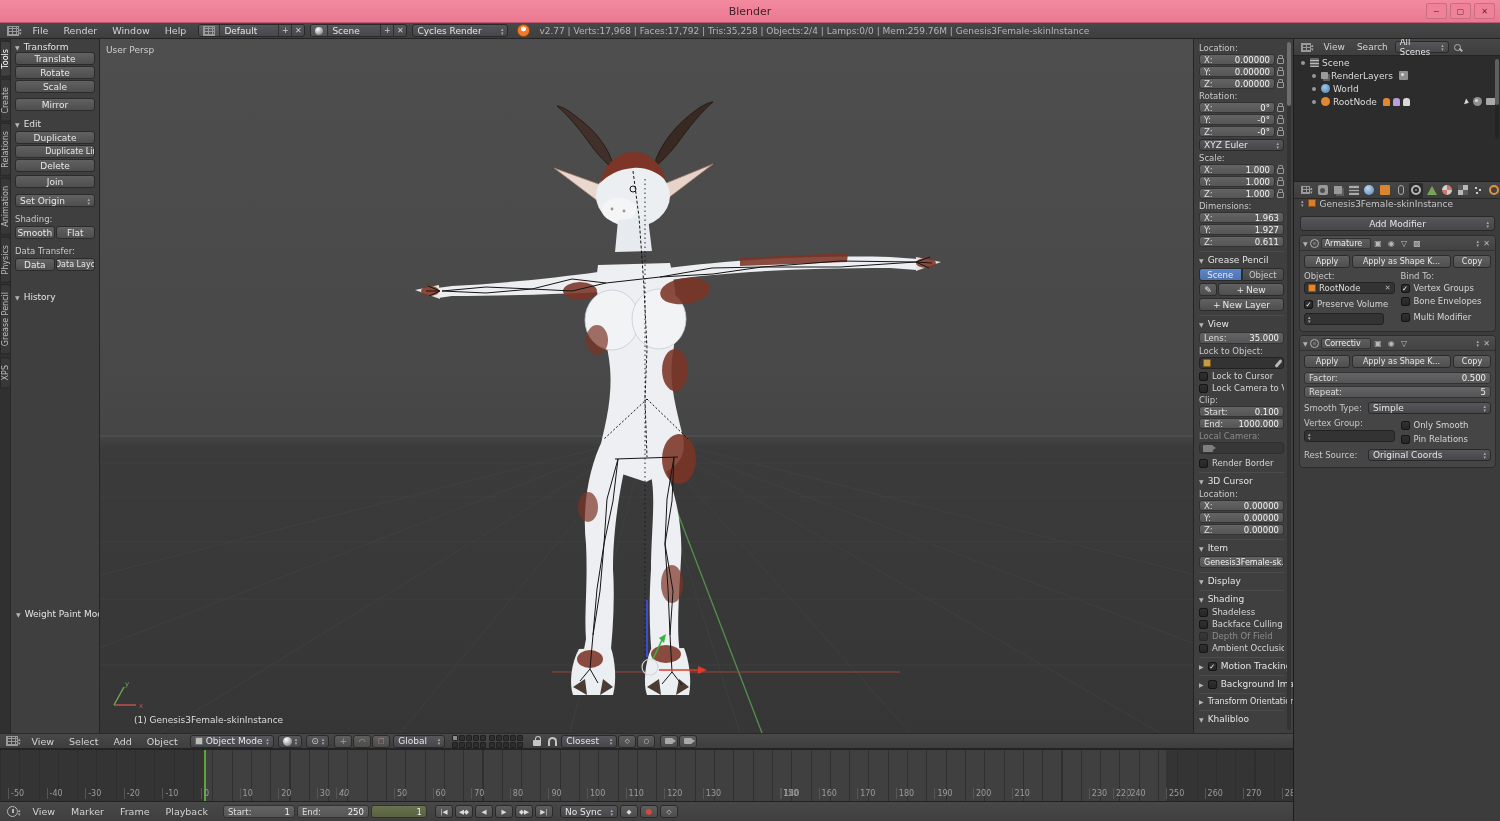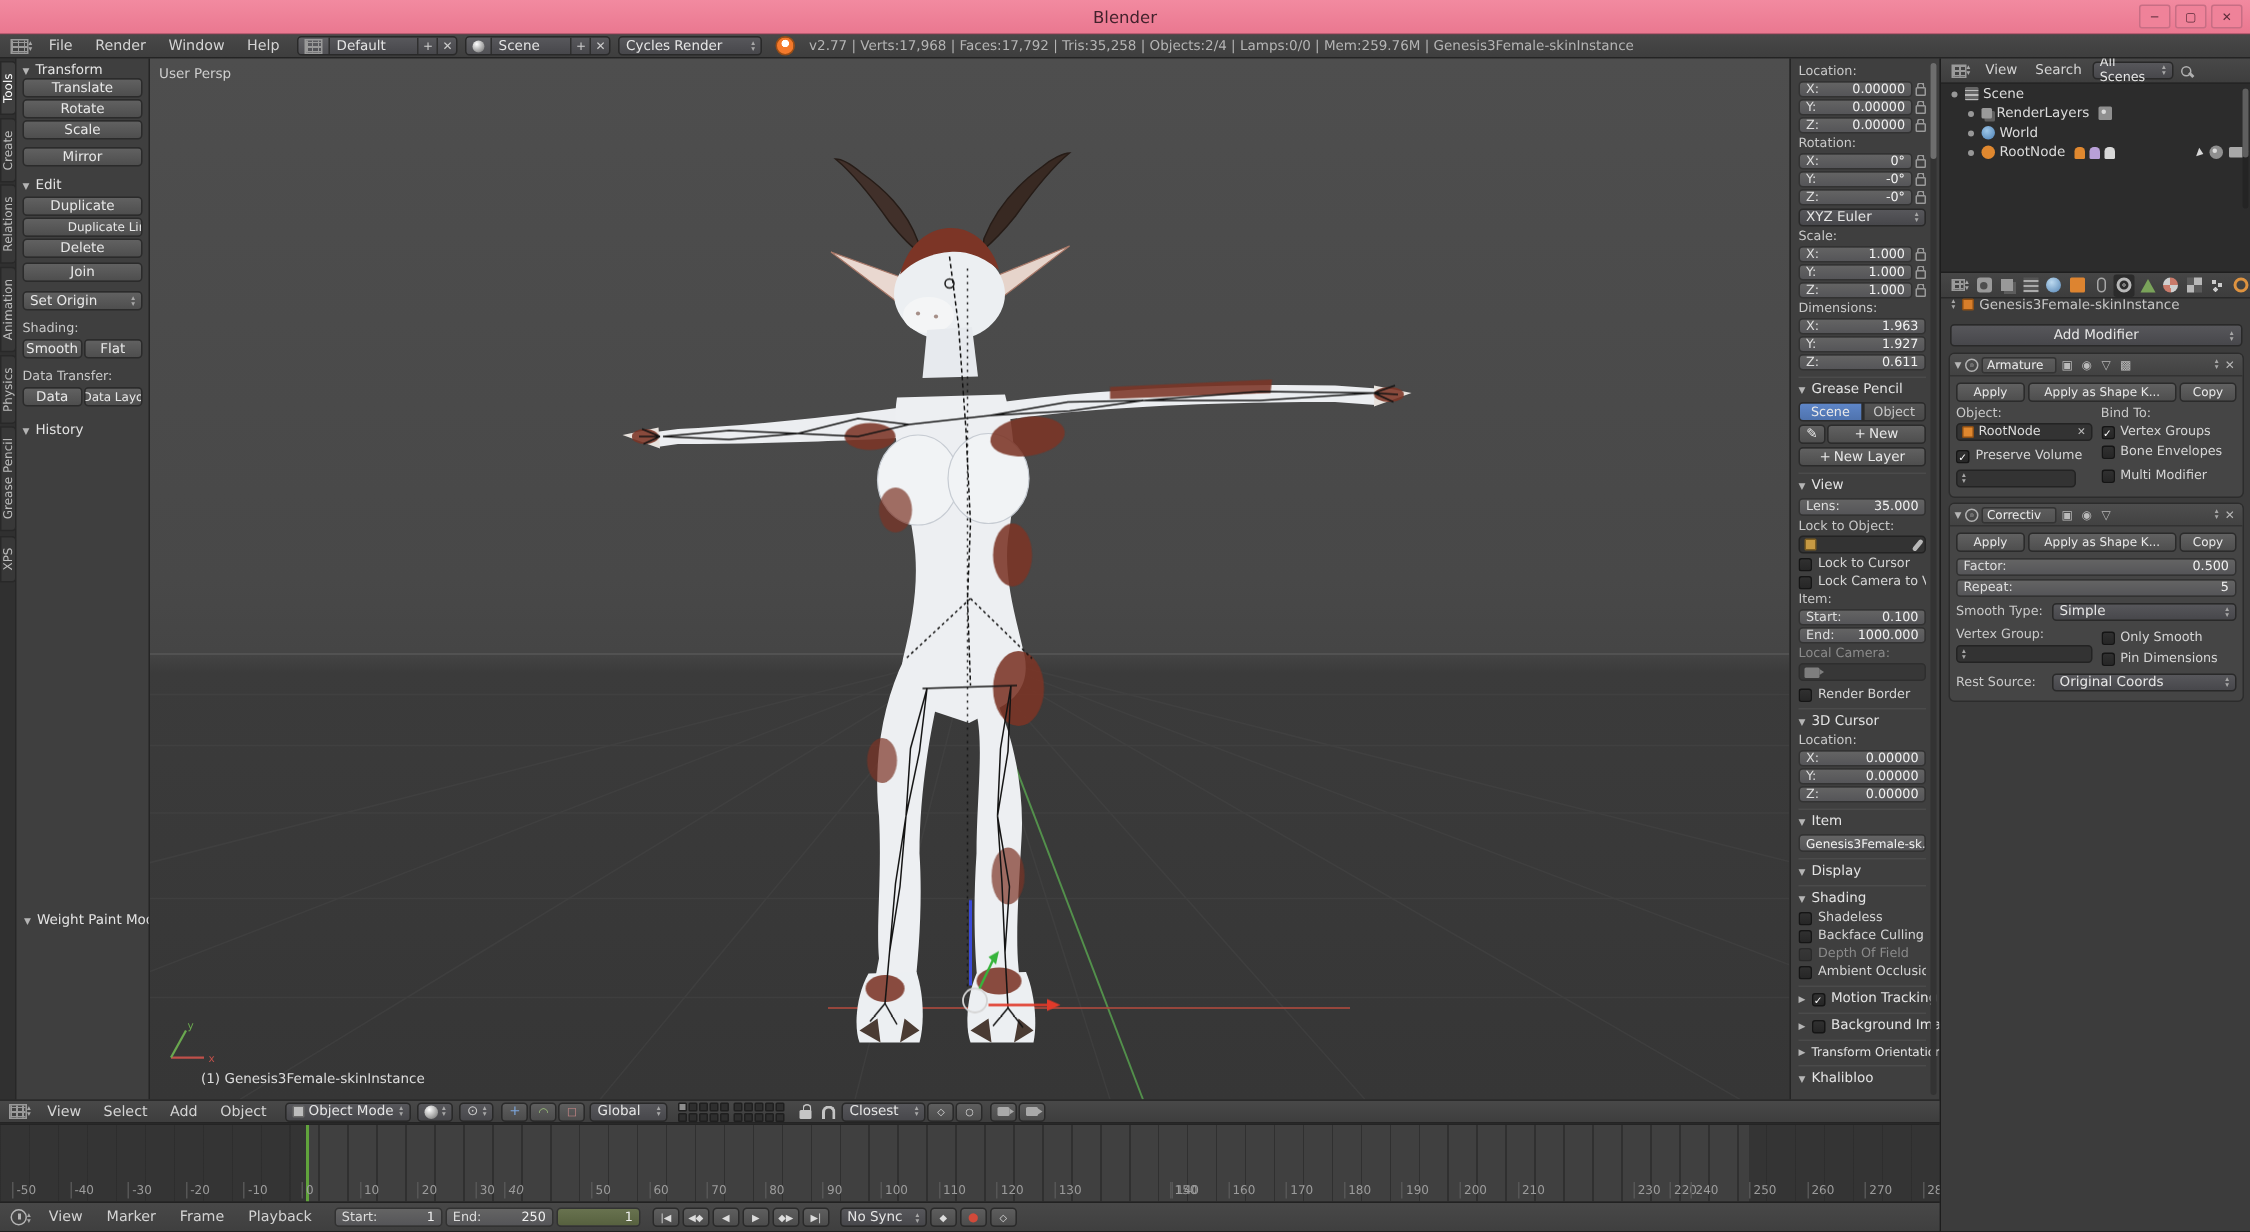--- a/index.html
+++ b/index.html
@@ -241,21 +241,21 @@
     <div class="plabel" style="margin-top:7px;margin-bottom:2px;">Shading:</div>
     <div class="pair">
       <div class="btn">Smooth</div>
       <div class="btn">Flat</div>
     </div>
     <div class="plabel" style="margin-top:6px;margin-bottom:2px;">Data Transfer:</div>
     <div class="pair">
       <div class="btn">Data</div>
       <div class="btn" style="font-size:8px;">Data Layo</div>
     </div>
-    <div class="phead" style="margin-top:10px;">
+    <div class="phead" style="margin-top:20px;">
         <span class="tri">▼</span>
         <span>History</span>
       </div>
     <div class="phead" style="position:absolute;left:5px;top:570px;">
         <span class="tri">▼</span>
         <span>Weight Paint Mode</span>
       </div>
   </div>
 
   <div id="viewport">
@@ -505,21 +505,21 @@
         <span class="eyedrop"></span>
       </div>
     <div class="cbrow">
         <span class="cb"></span>
         <span>Lock to Cursor</span>
       </div>
     <div class="cbrow">
         <span class="cb"></span>
         <span>Lock Camera to View</span>
       </div>
-    <div class="plabel">Item:</div>
+    <div class="plabel">Clip:</div>
     <div class="nfield" style="margin-bottom:1px;">
         <span class="lab">Start:</span>
         <span>0.100</span>
       </div>
     <div class="nfield">
         <span class="lab">End:</span>
         <span>1000.000</span>
       </div>
     <div class="plabel dim">Local Camera:</div>
     <div class="idfield" style="opacity:.6;">
@@ -839,21 +839,21 @@
                   <span style="flex:1;"></span>
                 </div>
             </div>
             <div class="col">
               <div class="cbrow" style="margin-top:2px;">
                   <span class="cb"></span>
                   <span>Only Smooth</span>
                 </div>
               <div class="cbrow" style="margin-top:4px;">
                   <span class="cb"></span>
-                  <span>Pin Dimensions</span>
+                  <span>Pin Relations</span>
                 </div>
             </div>
           </div>
           <div style="display:flex;align-items:center;gap:4px;margin-top:5px;">
             <span class="plabel" style="flex:0 0 60px;">Rest Source:</span>
             <div class="dd" style="flex:1;height:12px;">
                 <span>Original Coords</span>
                 <span class="updn">
                   <span>▴</span>
                   <span>▾</span>

